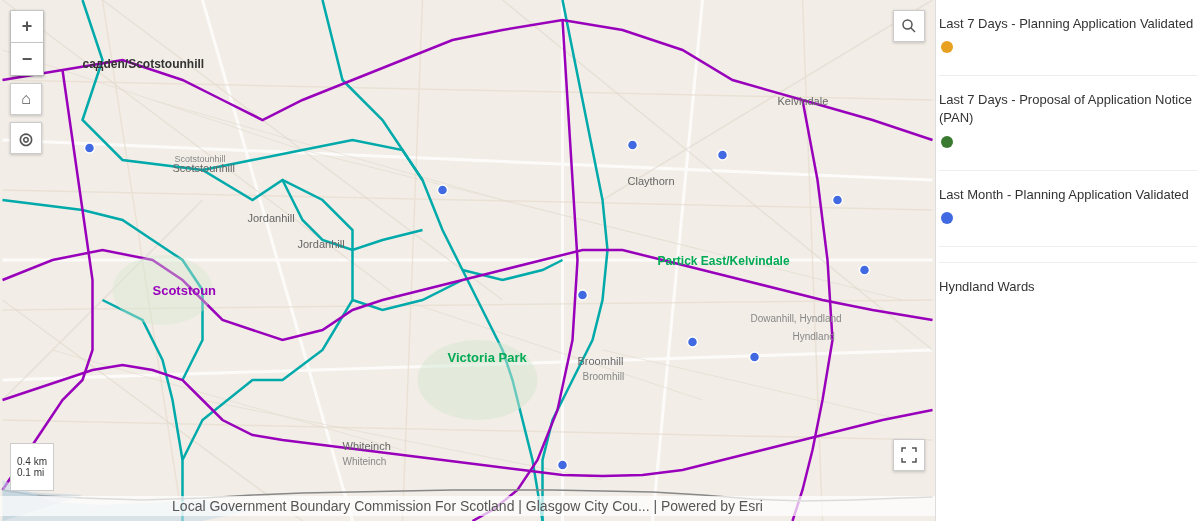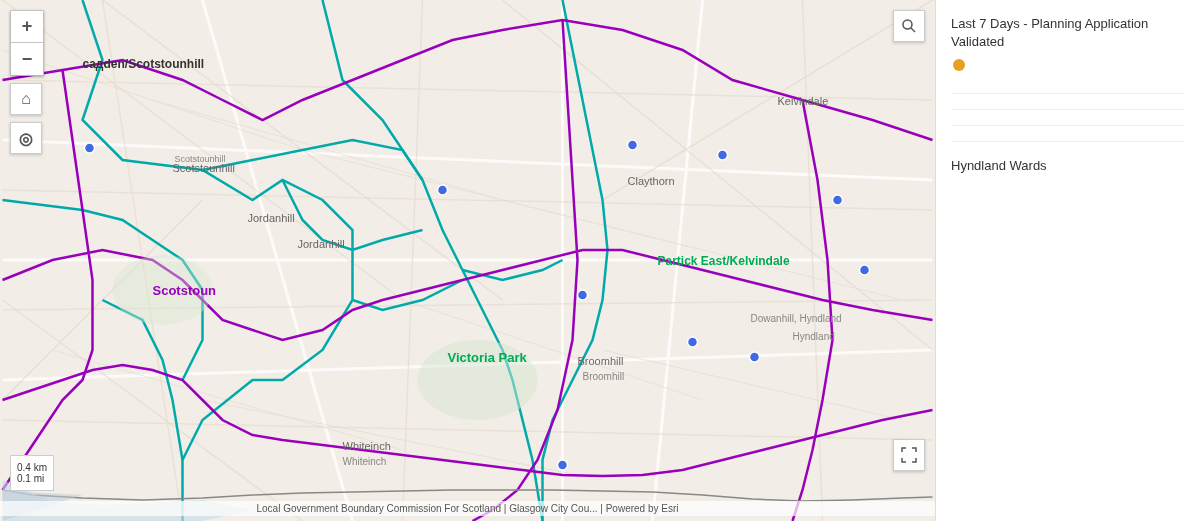--- a/index.html
+++ b/index.html
@@ -102,34 +102,34 @@
       z-index: 10;
     }
 
     
     .scale-bar {
       position: absolute;
       bottom: 30px;
       left: 10px;
       background: white;
       border: 1px solid #ccc;
-      padding: 6px 6px;
+      padding: 12px 6px;
       font-size: 10px;
       color: #333;
       z-index: 10;
     }
 
     
     .attribution {
       position: absolute;
       bottom: 5px;
       left: 0;
       right: 0;
       text-align: center;
-      font-size: 10px;
+      font-size: 14px;
       color: #555;
       background: rgba(255,255,255,0.7);
       padding: 2px 3px;
       z-index: 10;
     }
 
     
     #map-svg {
       position: absolute;
       top: 0; left: 0;
@@ -137,21 +137,21 @@
       height: 100%;
     }
 
     
     #legend-panel {
       width: 265px;
       height: 521px;
       background: white;
       border-left: 1px solid #ddd;
       overflow-y: auto;
-      padding: 15px 15px;
+      padding: 15px 3px;
       flex-shrink: 0;
     }
 
     .legend-item {
       margin-bottom: 18px;
     }
 
     .legend-title {
       font-size: 13px;
       color: #333;
@@ -316,22 +316,30 @@
   <div class="attribution">Local Government Boundary Commission For Scotland | Glasgow City Cou... | Powered by Esri</div>
 </div>
 
 <div id="legend-panel">
   <div class="legend-item">
     <div class="legend-title">Last 7 Days - Planning Application Validated</div>
     <span class="legend-dot" style="background:#e8a020;"></span>
   </div>
   <hr class="legend-divider">
 
+  <div class="legend-item">
+    <div class="legend-title">Last 7 Days - Proposal of Application Notice (PAN)</div>
+    <span class="legend-dot" style="background:#3a7a30;"></span>
+  </div>
   <hr class="legend-divider">
 
+  <div class="legend-item">
+    <div class="legend-title">Last Month - Planning Application Validated</div>
+    <span class="legend-dot" style="background:#4169e1;"></span>
+  </div>
   <hr class="legend-divider">
 
   <hr class="legend-divider">
 
   <div class="legend-item">
     <div class="legend-title">Hyndland Wards</div>
   </div>
 </div>
 
 </body></html>

